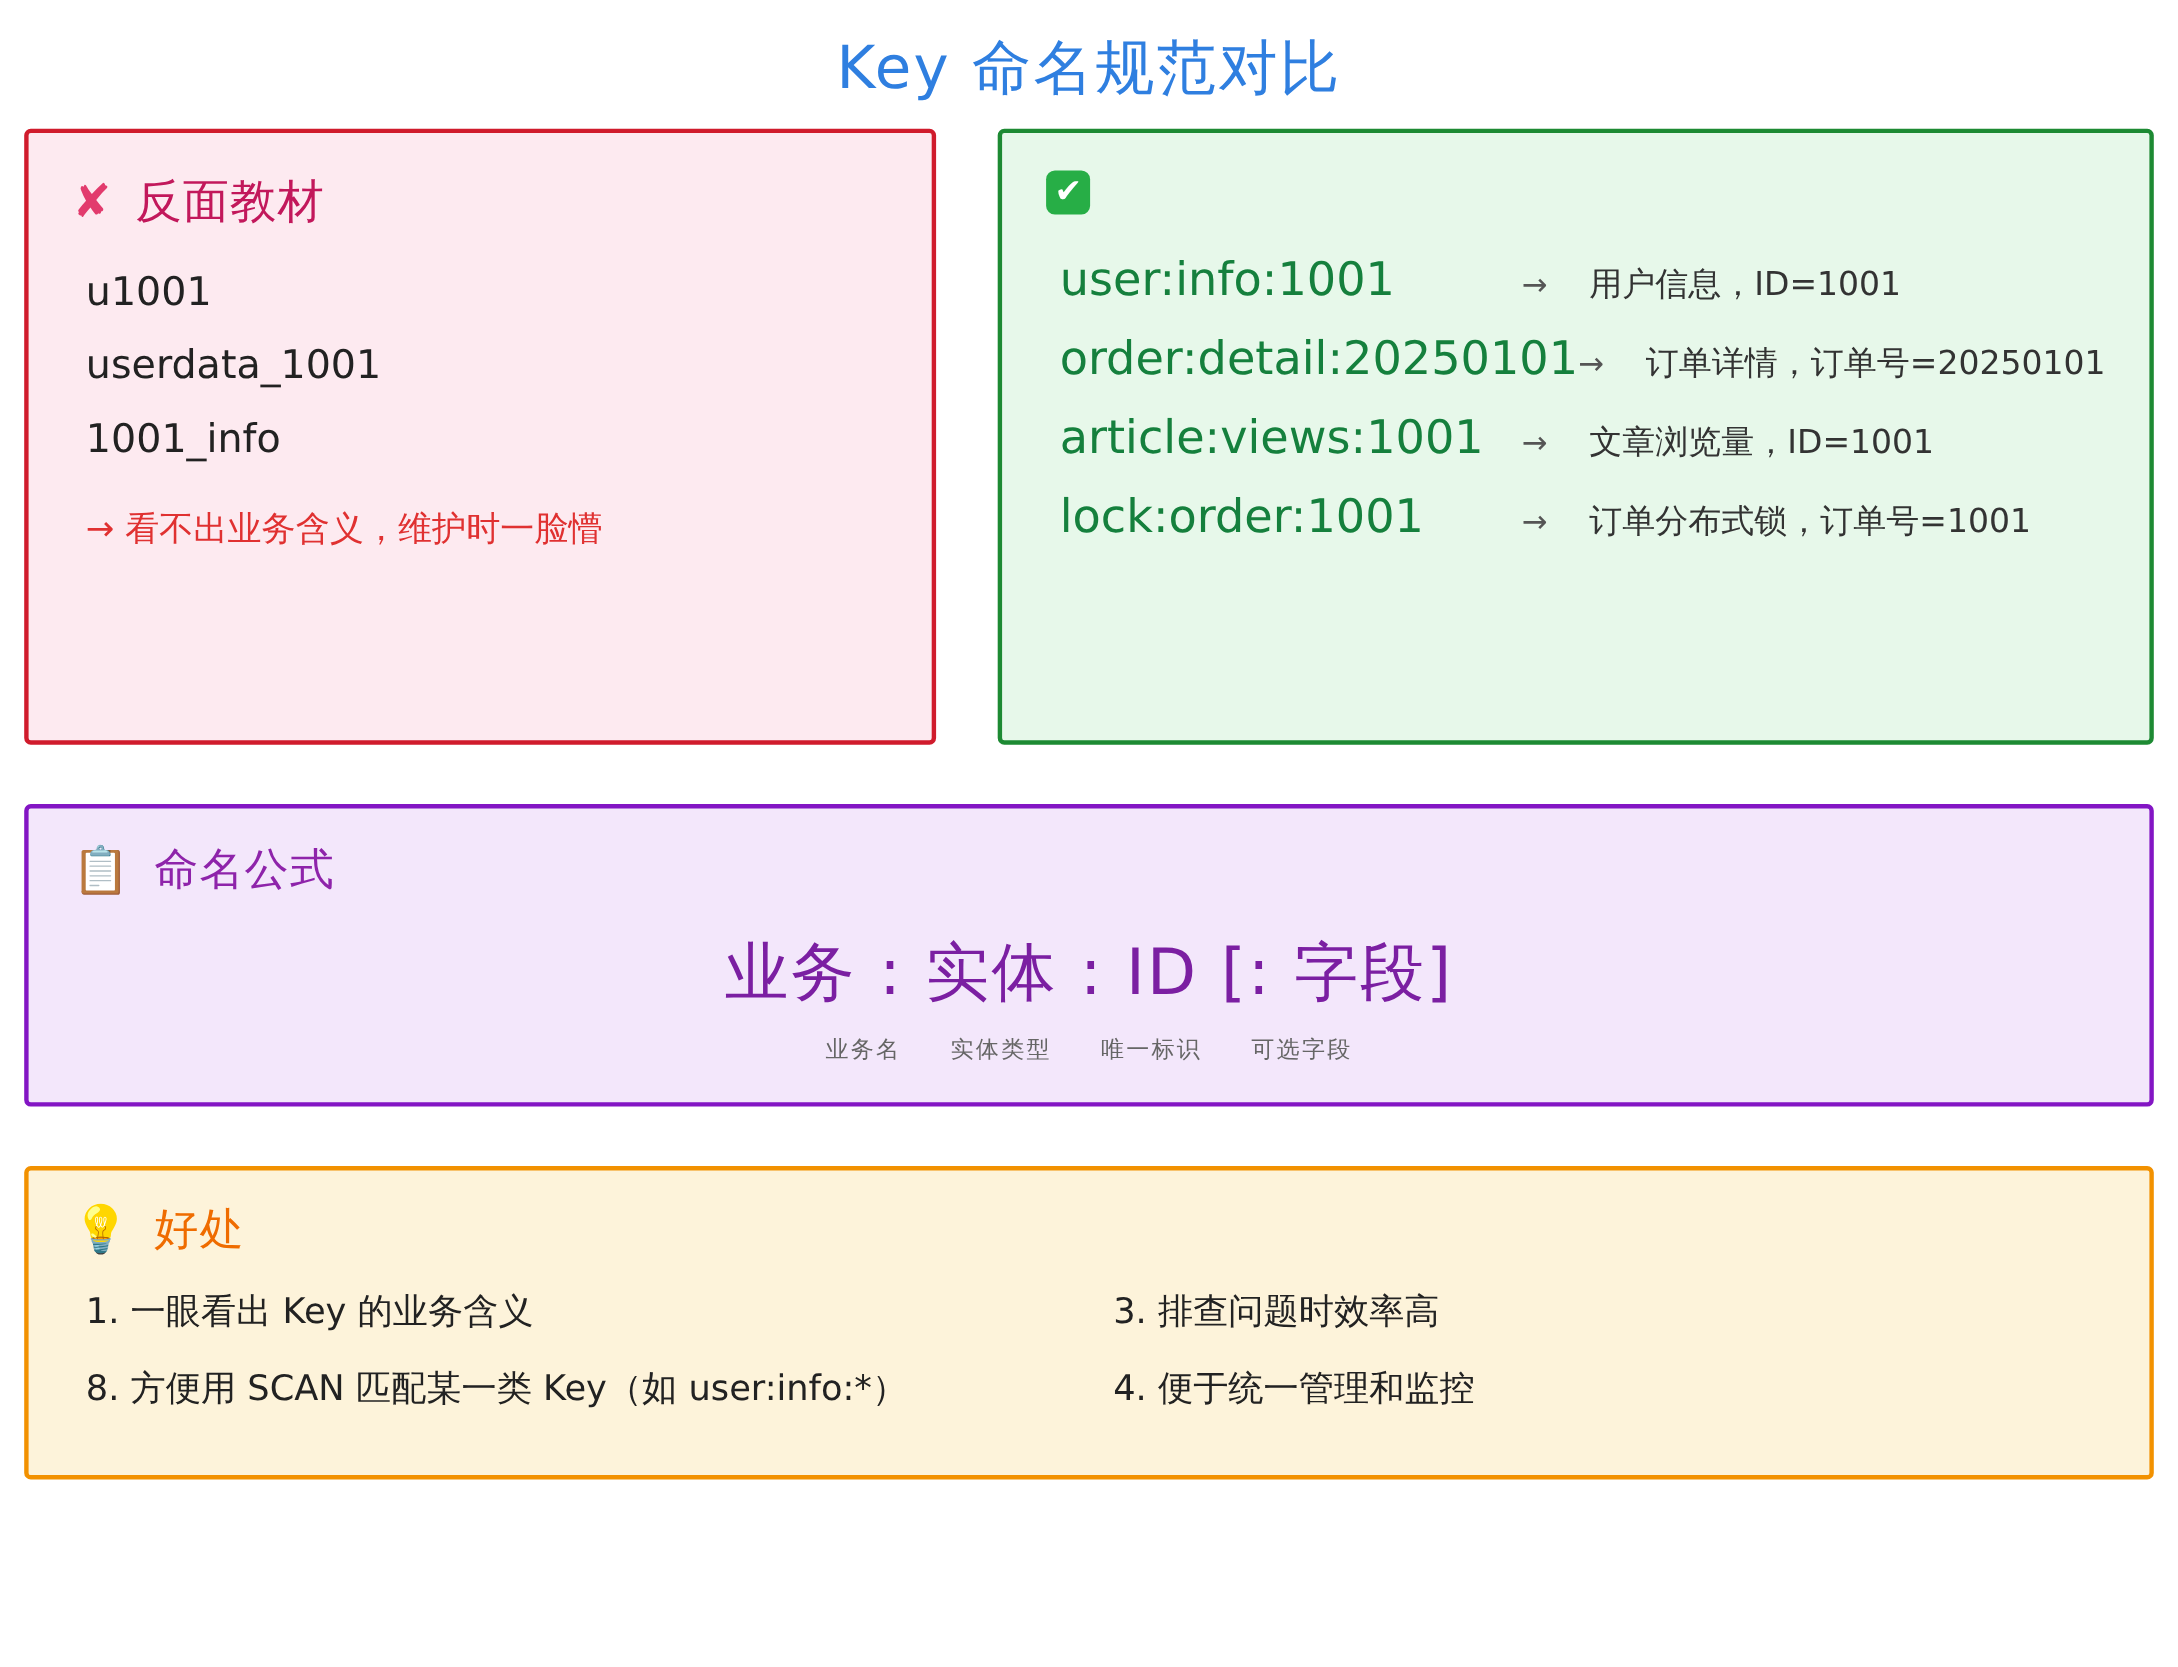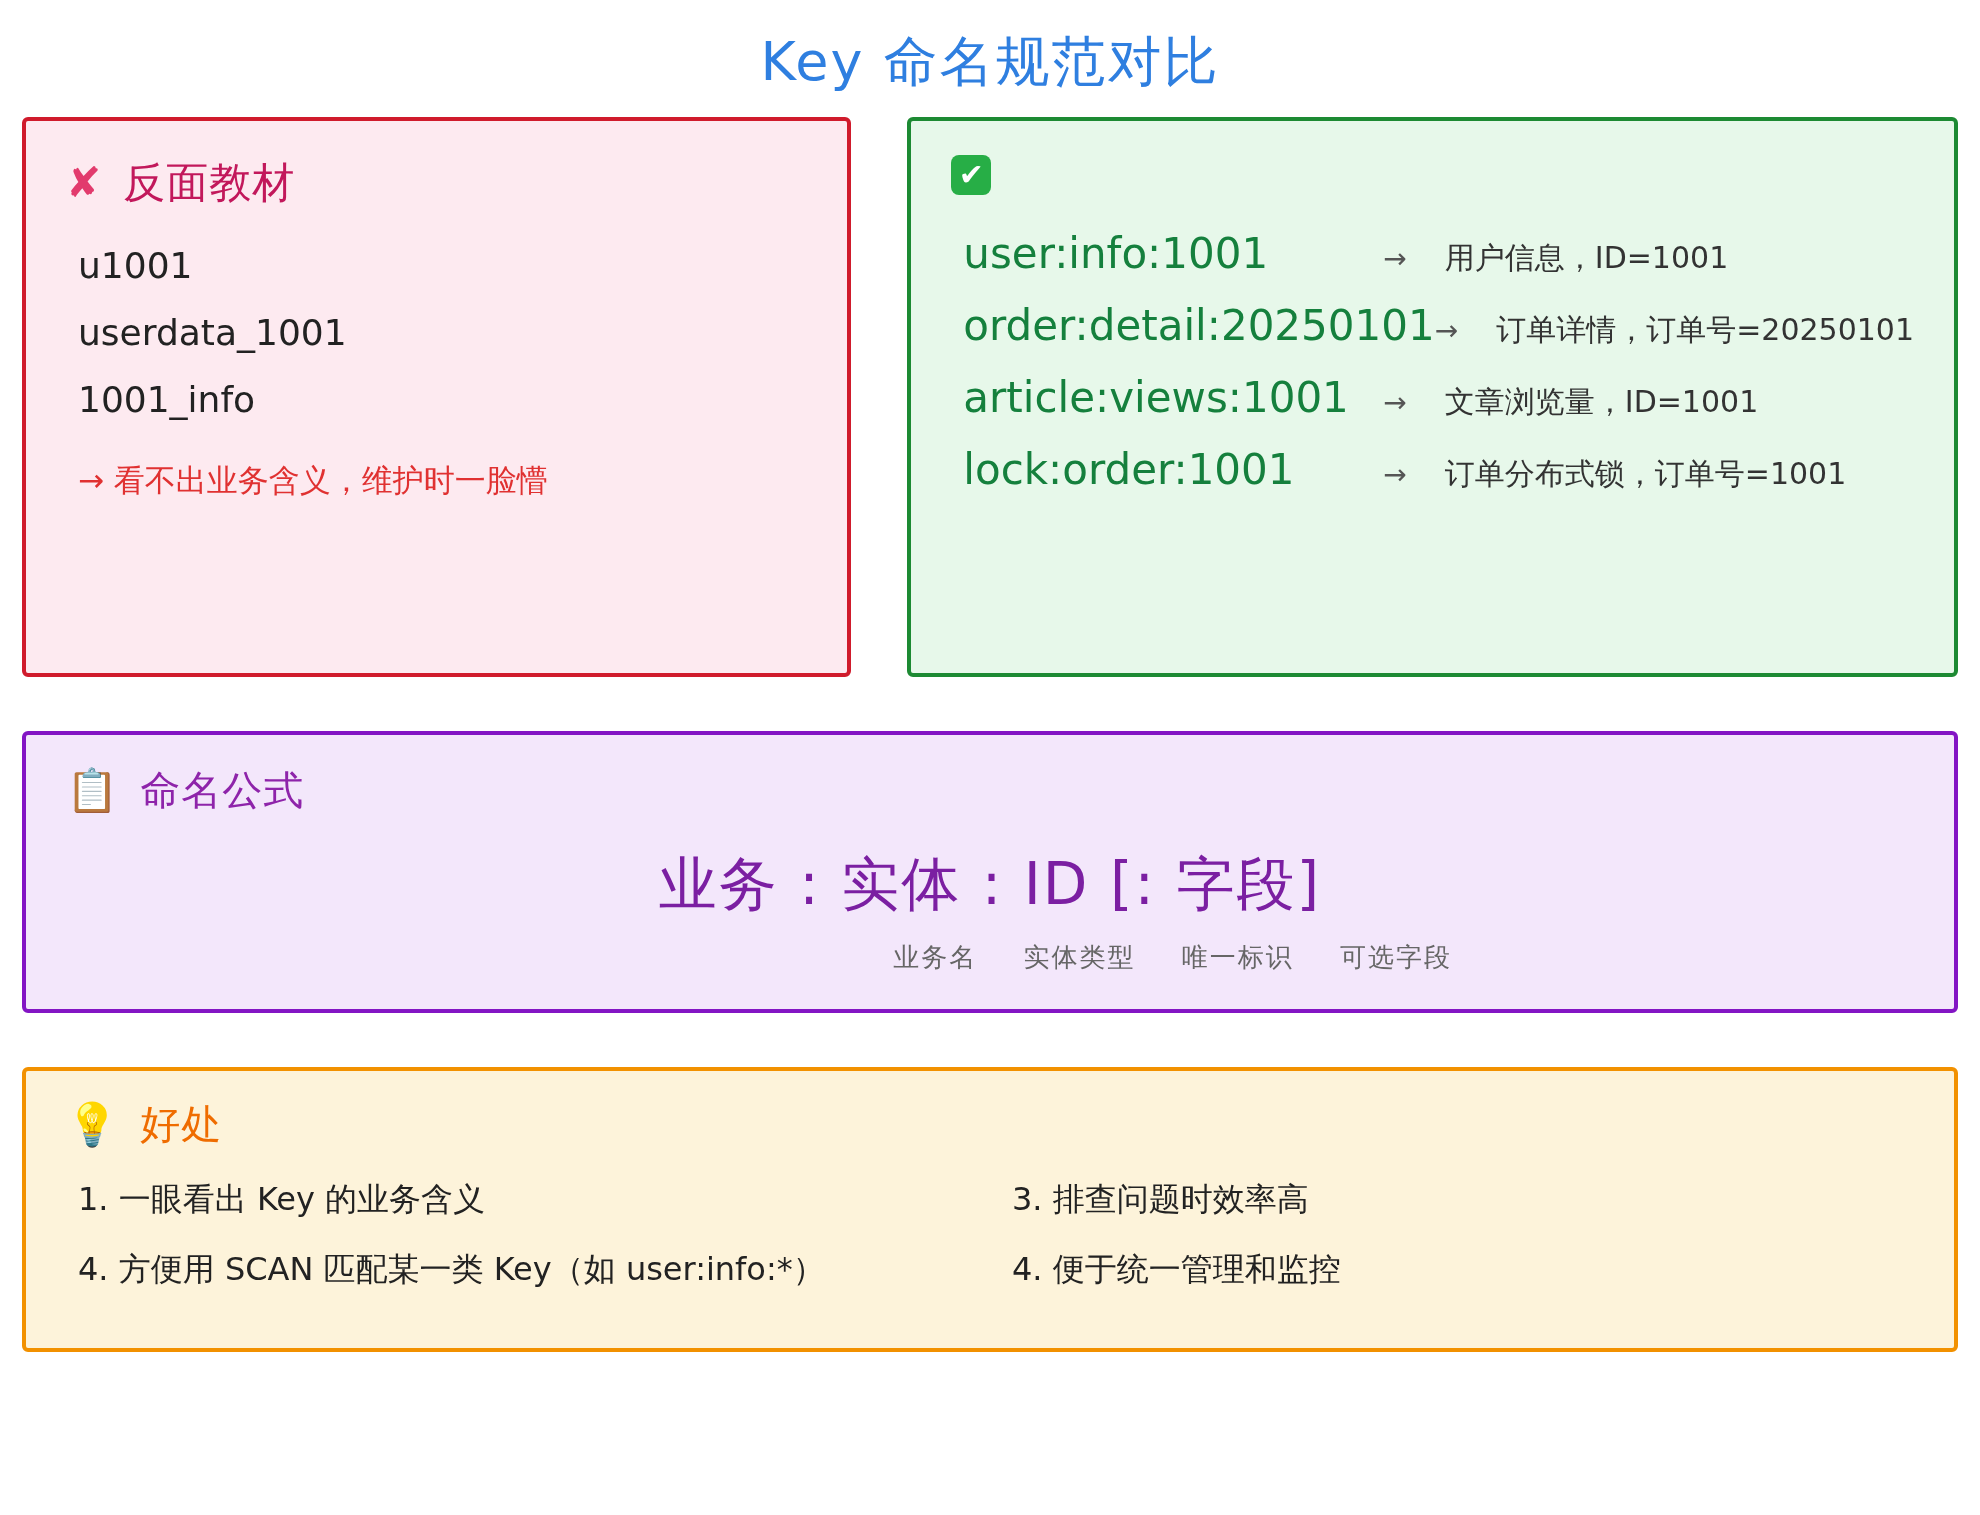--- a/index.html
+++ b/index.html
@@ -156,22 +156,22 @@
     letter-spacing: 1px;
   }
   .formula-main {
     text-align: center;
     font-size: 58px;
     color: #7b1fa2;
     margin-top: 28px;
     letter-spacing: 2px;
   }
   .formula-labels {
-    text-align: right;
-    font-size: 26px;
+    text-align: center;
+    font-size: 21px;
     color: #666666;
     margin-top: 16px;
     letter-spacing: 2px;
   }
   .formula-labels span { margin: 0 18px; }
   .formula-inner {
     max-width: 960px;
     margin: 0 auto;
   }
 
@@ -278,21 +278,21 @@
   </div>
 
   <div class="card-benefit">
     <div class="benefit-header">
       <span class="hdr-icon">💡</span>
       <span class="benefit-title">好处</span>
     </div>
     <div class="benefit-grid">
       <div class="benefit-col">
         <div class="benefit-item">1. 一眼看出 Key 的业务含义</div>
-        <div class="benefit-item">4. 方便用 SCAN 匹配某一类 Key（如 user:info:*）</div>
+        <div class="benefit-item">8. 方便用 SCAN 匹配某一类 Key（如 user:info:*）</div>
       </div>
       <div class="benefit-col">
         <div class="benefit-item">3. 排查问题时效率高</div>
         <div class="benefit-item">4. 便于统一管理和监控</div>
       </div>
     </div>
   </div>
 
 </div>
 

